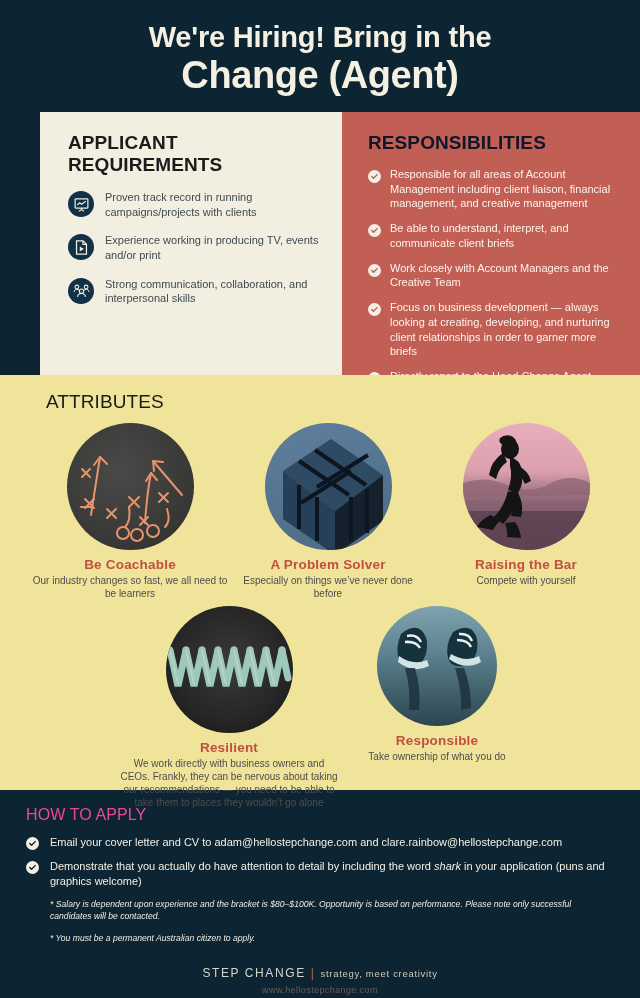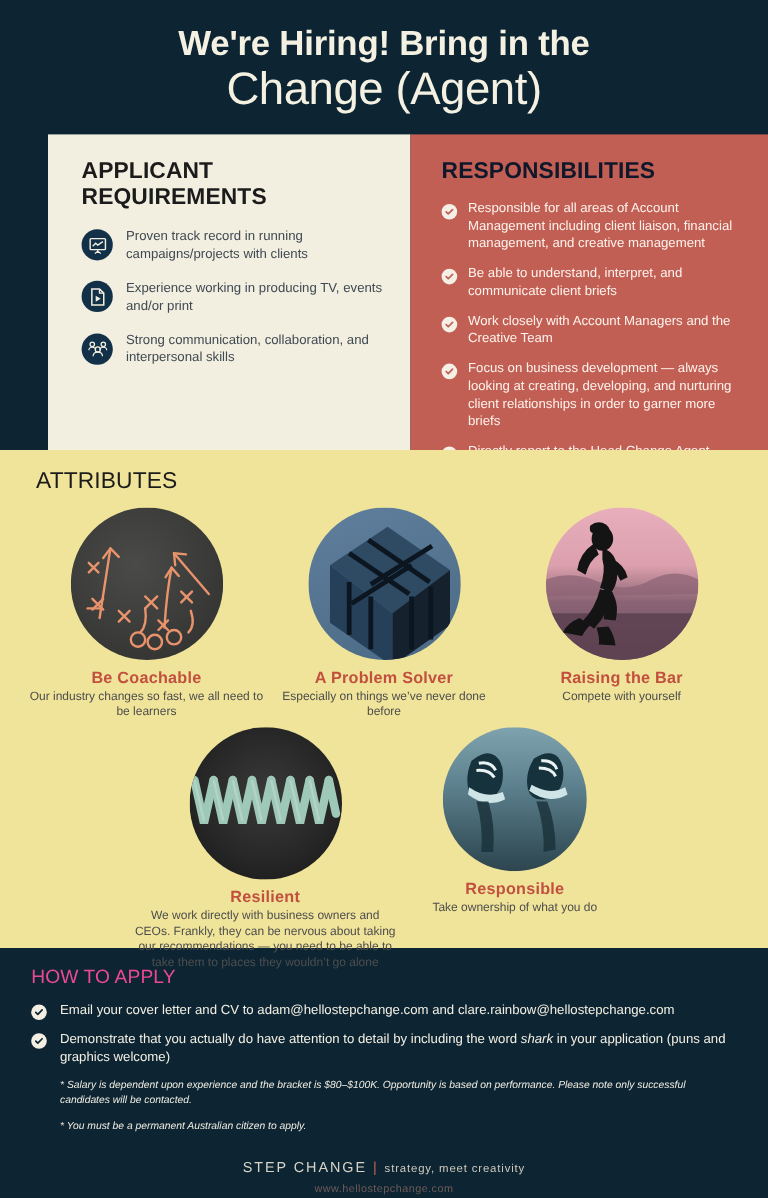--- a/index.html
+++ b/index.html
@@ -16,21 +16,21 @@
     height:112px; background:#0d2533;
     display:flex; flex-direction:column;
     align-items:center; justify-content:center;
     padding-top:6px;
   }
   .header .line1 {
     color:#f4f0e2; font-size:29px; font-weight:bold;
     letter-spacing:-0.2px; line-height:1.12;
   }
   .header .line2 {
-    color:#f4f0e2; font-size:38px; font-weight:normal;
+    color:#f4f0e2; font-size:38px; font-weight:bold;
     letter-spacing:-0.4px; line-height:1.12; margin-top:1px;
   }
 
   
   .band { display:flex; height:263px; }
   .col-left  { width:324px; background:#f2eee0; padding:20px 22px 0 28px;margin-left:40px; }
   .col-right { width:320px; background:#c25f54; padding:20px 20px 0 26px; }
 
   .sec-title {
     font-size:19px; font-weight:bold; letter-spacing:0.1px;
@@ -55,21 +55,21 @@
   .resp-ico {
     flex:0 0 13px; width:13px; height:13px; border-radius:50%;
     background:#f6efe6; margin-right:9px; margin-top:3px;
     display:flex; align-items:center; justify-content:center;
   }
   .resp-txt { font-size:11px; line-height:1.34; color:#fdf3ec; }
 
   
   .attributes {
     background:#f0e49a; height:415px;
-    padding:16px 0 0 0; position:relative;
+    padding:16px 0 0 16px; position:relative;
   }
   .attr-title {
     font-size:19px; color:#1b1b1b; letter-spacing:0.1px;
     margin:0 0 10px 30px; font-weight:normal;
   }
   .attr-row { display:flex; justify-content:center; }
   .attr-row.row2 { margin-top:6px; }
   .attr-cell { width:198px; text-align:center; }
   .attr-cell.w-wide { width:218px; }
 

